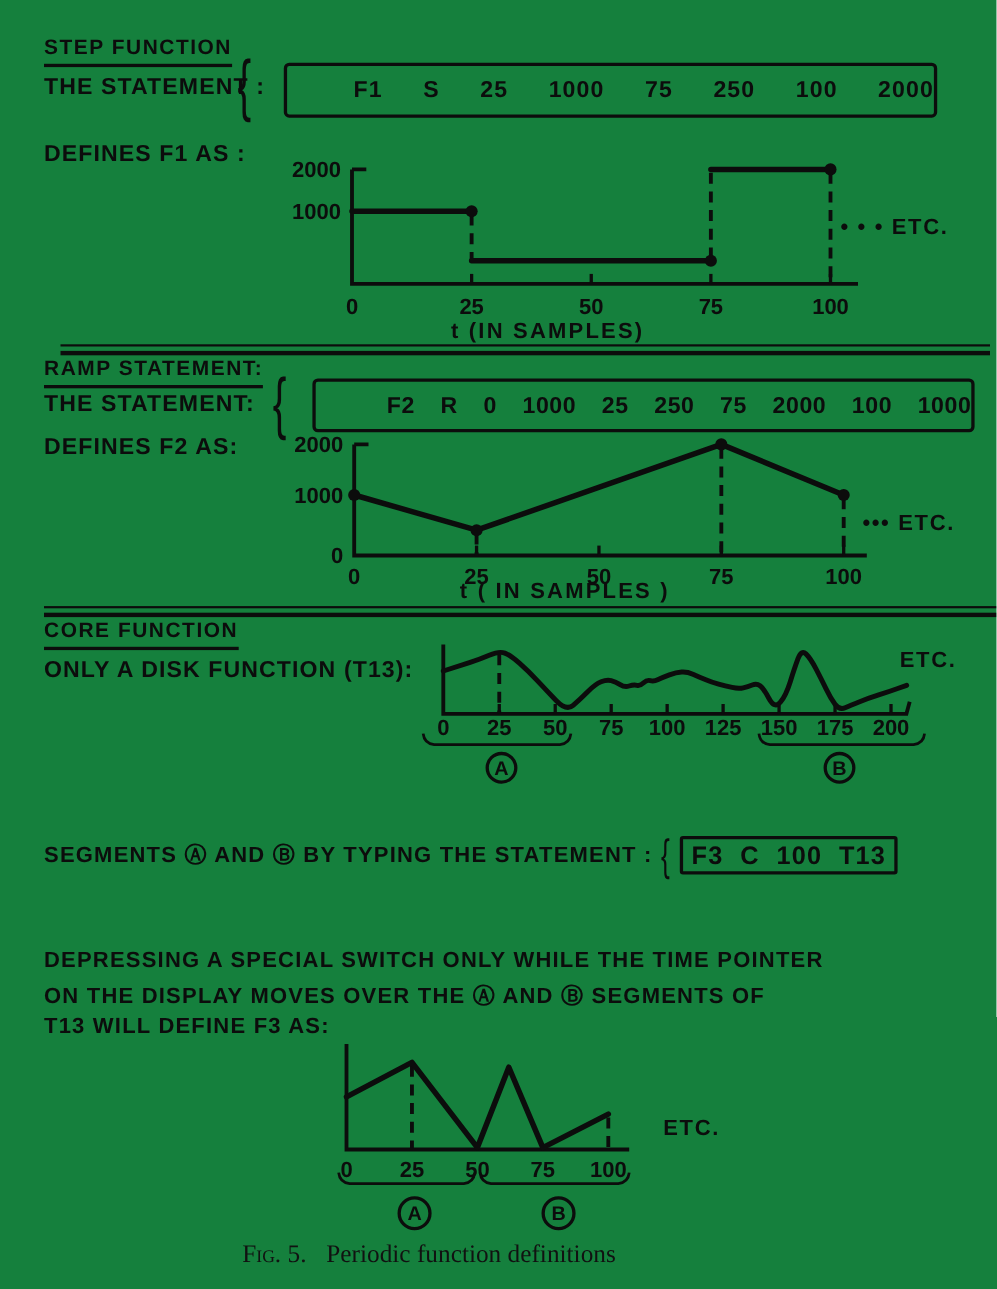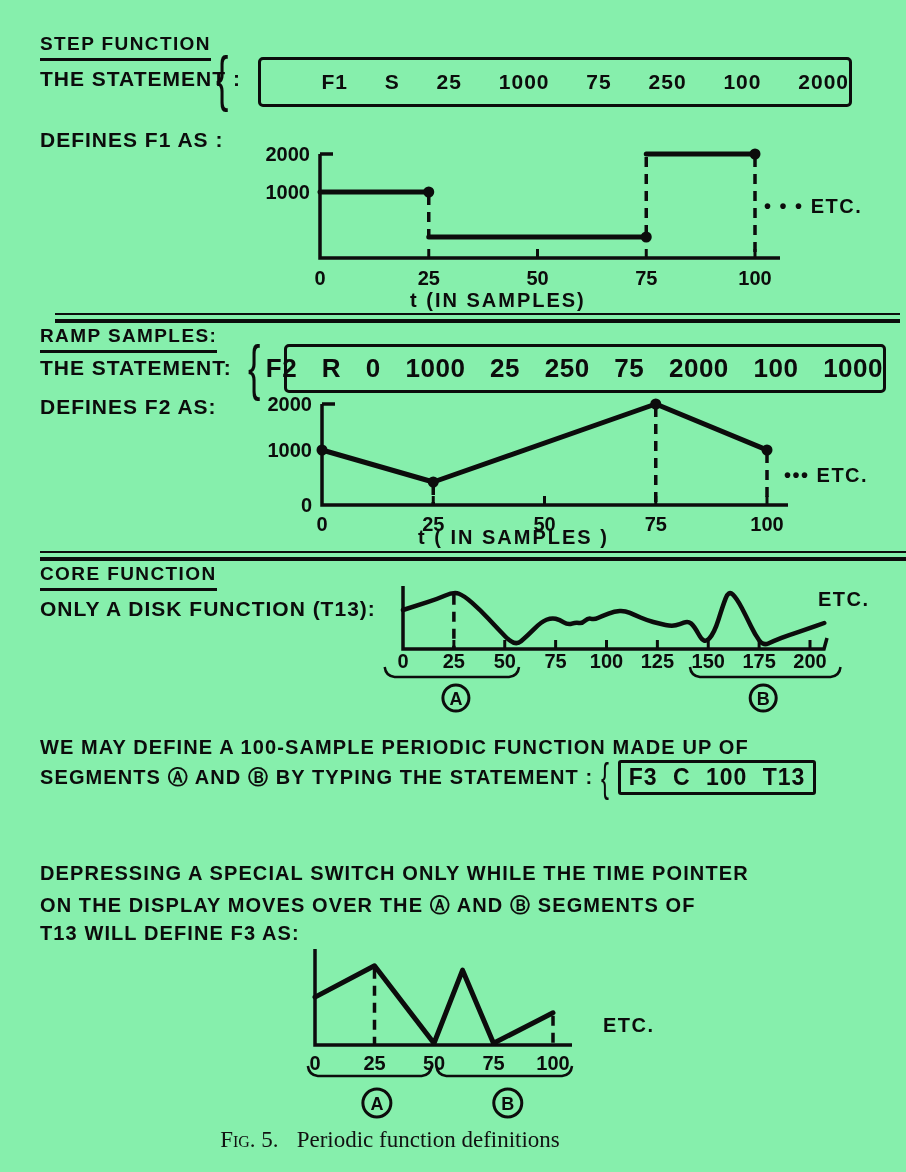--- a/index.html
+++ b/index.html
@@ -1,27 +1,27 @@
 <!DOCTYPE html>
 <html><head>
 <meta charset="utf-8">
 <title>Fig. 5</title>
 <style>
   html,body{margin:0;padding:0;background:#fff;}
-  .page{position:relative;width:906px;height:1172px;background:#86efac;overflow:hidden;
+  .page{position:relative;width:906px;height:1172px;background:#15803d;overflow:hidden;
         font-family:"Liberation Sans",sans-serif;color:#0c0c0c;}
   .hd{position:absolute;font-size:19px;font-weight:bold;letter-spacing:1.4px;
       border-bottom:3px solid #0c0c0c;padding-bottom:3px;white-space:nowrap;}
   .lbl{position:absolute;font-size:21px;font-weight:bold;letter-spacing:1px;white-space:nowrap;}
   .brace{position:absolute;font-size:62px;font-weight:400;line-height:1;
          transform:scaleX(.6);transform-origin:left center;}
   .stbox{position:absolute;border:3px solid #0c0c0c;border-radius:5px;
          display:flex;align-items:center;justify-content:flex-end;font-weight:bold;white-space:nowrap;}
   .st1{font-size:21px;letter-spacing:1px;word-spacing:30px;}
-  .st2{font-size:26px;letter-spacing:.5px;word-spacing:17px;}
+  .st2{font-size:21px;letter-spacing:.5px;word-spacing:17px;}
   .rule{position:absolute;height:4px;border-top:2px solid #0c0c0c;border-bottom:4px solid #0c0c0c;}
   .para{position:absolute;font-size:20px;font-weight:bold;letter-spacing:1.1px;white-space:nowrap;}
   .pline{display:flex;align-items:center;gap:5px;}
   .brace3{font-size:40px;font-weight:400;line-height:30px;transform:scaleX(.6);transform-origin:center;}
   .stbox3{border:3px solid #0c0c0c;border-radius:3px;padding:1px 8px;font-size:23px;
           font-weight:bold;word-spacing:8px;letter-spacing:1px;}
   .caption{position:absolute;left:0;width:780px;text-align:center;
            font-family:"Liberation Serif",serif;font-size:23px;color:#111;}
   .figno{font-variant:small-caps;margin-right:18px;}
   svg{position:absolute;overflow:visible;}
@@ -58,21 +58,21 @@
       <text x="230" y="174" font-size="20" letter-spacing="2">t (IN SAMPLES)</text>
       <path d="M140,59 L248.75,59 M248.75,104 L466.25,104 M466.25,21 L575,21 " stroke="#0c0c0c" stroke-width="5" fill="none" stroke-linejoin="round" stroke-linecap="round"></path>
       <circle cx="248.75" cy="59" r="5.5" fill="#0c0c0c"></circle>
       <circle cx="466.25" cy="104" r="5.5" fill="#0c0c0c"></circle>
       <circle cx="575" cy="21" r="5.5" fill="#0c0c0c"></circle>
       <text x="584" y="80" font-size="20" letter-spacing="1.5">• • • ETC.</text>
     </svg>
 
   <div class="rule" style="left:55px;top:313px;width:845px"></div>
 
-  <div class="hd" style="left:40px;top:325px">RAMP SAMPLES:</div>
+  <div class="hd" style="left:40px;top:325px">RAMP STATEMENT:</div>
   <div class="lbl" style="left:40px;top:356px">THE STATEMENT:</div>
   <div class="brace" style="left:248px;top:336px">{</div>
   <div class="stbox" style="left:284px;top:344px;width:596px;height:43px">
     <span class="st2">F2 R 0 1000 25 250 75 2000 100 1000</span>
   </div>
   <div class="lbl" style="left:40px;top:395px">DEFINES F2 AS:</div>
   <svg id="ramp_chart" width="726" height="164" style="left:180px;top:388px">
       <line x1="253.25" y1="97" x2="253.25" y2="116" stroke="#0c0c0c" stroke-width="3.5" stroke-dasharray="10 7"></line>
       <line x1="475.75" y1="19" x2="475.75" y2="116" stroke="#0c0c0c" stroke-width="3.5" stroke-dasharray="10 7"></line>
       <line x1="587" y1="65" x2="587" y2="116" stroke="#0c0c0c" stroke-width="3.5" stroke-dasharray="10 7"></line>
@@ -125,21 +125,20 @@
       <path d="M23,38 Q39.28,32.8 47.42,30.2 Q55.56,27.6 64.7175,23.7 Q73.875,19.799999999999997 78.9625,21.75 Q84.05,23.700000000000003 92.19,30.85 Q100.33,38 108.47,46.775 Q116.61,55.55 125.76750000000001,64.975 Q134.925,74.4 141.03,69.2 Q147.135,64 154.2575,56.85 Q161.38,49.7 166.4675,47.75 Q171.555,45.8 175.625,46.775 Q179.695,47.75 183.765,50.35 Q187.835,52.95 191.905,51.650000000000006 Q195.975,50.35 199.0275,51 Q202.08,51.65 205.1325,48.724999999999994 Q208.185,45.8 211.2375,46.775 Q214.29,47.75 218.36,45.8 Q222.43,43.85 228.535,41.575 Q234.64,39.3 239.7275,38.974999999999994 Q244.815,38.65 249.9025,40.925 Q254.99,43.2 261.095,45.8 Q267.2,48.4 273.305,50.025 Q279.41,51.65 285.515,52.95 Q291.62,54.25 295.69,53.275 Q299.76,52.3 303.83,50.675 Q307.9,49.05 310.9525,51.325 Q314.005,53.6 319.0925,63.025000000000006 Q324.18,72.45 329.26750000000004,66.6 Q334.355,60.75 338.425,47.75 Q342.495,34.75 345.5475,26.625 Q348.6,18.5 352.67,22.4 Q356.74,26.299999999999997 361.8275,36.05 Q366.915,45.8 370.985,54.25 Q375.055,62.7 379.125,68.225 Q383.195,73.75 388.2825,71.475 Q393.37,69.2 401.51,65.95 Q409.65,62.7 418.8075,59.775000000000006 Q427.965,56.85 436.105,53.925 L444.245,51" stroke="#0c0c0c" stroke-width="4.5" fill="none" stroke-linejoin="round" stroke-linecap="round"></path>
       <path d="M4.684999999999999,95 Q5.684999999999999,104 14.684999999999999,105 L128.995,105 Q137.995,104 138.995,95" stroke="#0c0c0c" stroke-width="2.5" fill="none"></path>
       <circle cx="75.91" cy="126" r="13" stroke="#0c0c0c" stroke-width="3" fill="none"></circle>
       <text x="75.91" y="132.5" font-size="18" text-anchor="middle">A</text>
       <path d="M309.935,95 Q310.935,104 319.935,105 L450.525,105 Q459.525,104 460.525,95" stroke="#0c0c0c" stroke-width="2.5" fill="none"></path>
       <circle cx="383.195" cy="126" r="13" stroke="#0c0c0c" stroke-width="3" fill="none"></circle>
       <text x="383.195" y="132.5" font-size="18" text-anchor="middle">B</text>
       <text x="438" y="34" font-size="20" letter-spacing="1.5">ETC.</text>
     </svg>
 
-  <div class="para" style="left:40px;top:736px">WE MAY DEFINE A 100-SAMPLE PERIODIC FUNCTION MADE UP OF</div>
   <div class="para pline" style="left:40px;top:760px">
     <span>SEGMENTS Ⓐ AND Ⓑ BY TYPING THE STATEMENT :</span>
     <span class="brace3">{</span>
     <span class="stbox3">F3 C 100 T13</span>
   </div>
 
   <div class="para" style="left:40px;top:892px">ON THE DISPLAY MOVES OVER THE Ⓐ AND Ⓑ SEGMENTS OF</div>
   <div class="para" style="left:40px;top:862px">DEPRESSING A SPECIAL SWITCH ONLY WHILE THE TIME POINTER</div>
   <div class="para" style="left:40px;top:922px">T13 WILL DEFINE F3 AS:</div>
 

